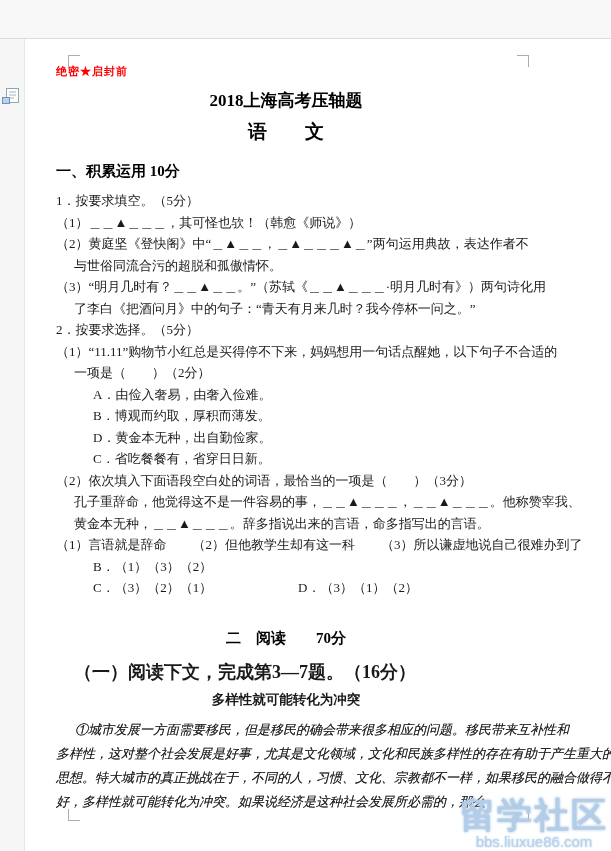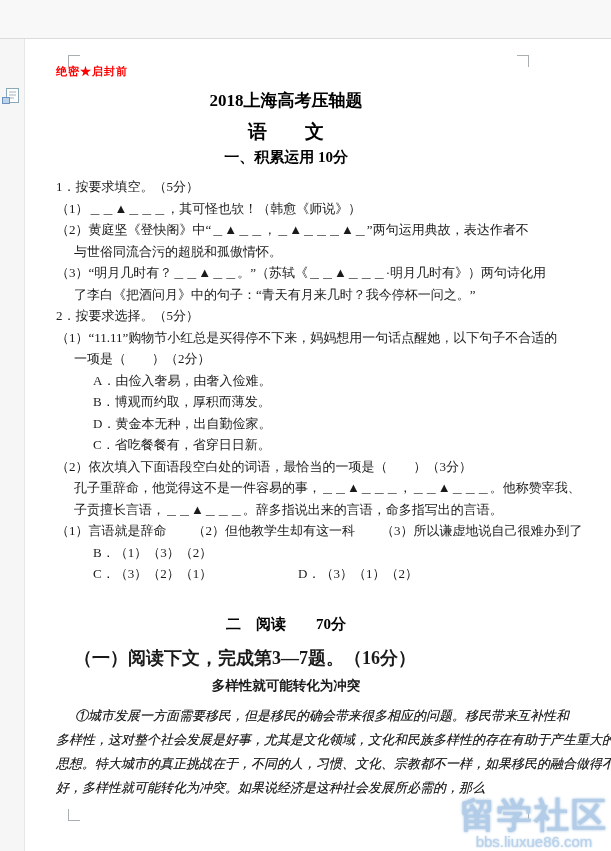--- a/index.html
+++ b/index.html
@@ -42,21 +42,21 @@
   }
   .doc-title{
     margin-top:10px;text-align:center;
     font-size:17px;font-weight:bold;color:#000;
   }
   .subject{
     margin-top:7px;text-align:center;
     font-size:19px;font-weight:bold;color:#000;
   }
   .sec1-head{
-    margin-top:3px;text-align:center;
+    margin-top:17px;
     font-size:15px;font-weight:bold;color:#000;
   }
   .body-lines{margin-top:9px;font-size:13px;line-height:21.5px;}
   .ln{white-space:nowrap;}
   .in1{padding-left:18px;}
   .in2{padding-left:37px;}
   .ans-row{display:flex;padding-left:37px;}
   .ans-row .cell-l{width:205px;}
   .sec2-head{
     margin-top:30px;text-align:center;
@@ -135,21 +135,21 @@
       <div class="ln in1">了李白《把酒问月》中的句子：“青天有月来几时？我今停杯一问之。”</div>
       <div class="ln">2．按要求选择。（5分）</div>
       <div class="ln">（1）“11.11”购物节小红总是买得停不下来，妈妈想用一句话点醒她，以下句子不合适的</div>
       <div class="ln in1">一项是（　　）（2分）</div>
       <div class="ln in2">A．由俭入奢易，由奢入俭难。</div>
       <div class="ln in2">B．博观而约取，厚积而薄发。</div>
       <div class="ln in2">D．黄金本无种，出自勤俭家。</div>
       <div class="ln in2">C．省吃餐餐有，省穿日日新。</div>
       <div class="ln">（2）依次填入下面语段空白处的词语，最恰当的一项是（　　）（3分）</div>
       <div class="ln in1">孔子重辞命，他觉得这不是一件容易的事，＿＿▲＿＿＿，＿＿▲＿＿＿。他称赞宰我、</div>
-      <div class="ln in1">子贡擅长言语，＿＿▲＿＿＿。辞多指说出来的言语，命多指写出的言语。</div>
+      <div class="ln in1">黄金本无种，＿＿▲＿＿＿。辞多指说出来的言语，命多指写出的言语。</div>
       <div class="ln">（1）言语就是辞命　　（2）但他教学生却有这一科　　（3）所以谦虚地说自己很难办到了</div>
 
       <div class="ans-row">
         <span class="cell-r">B．（1）（3）（2）</span>
       </div>
       <div class="ans-row">
         <span class="cell-l">C．（3）（2）（1）</span>
         <span class="cell-r">D．（3）（1）（2）</span>
       </div>
     </div>

